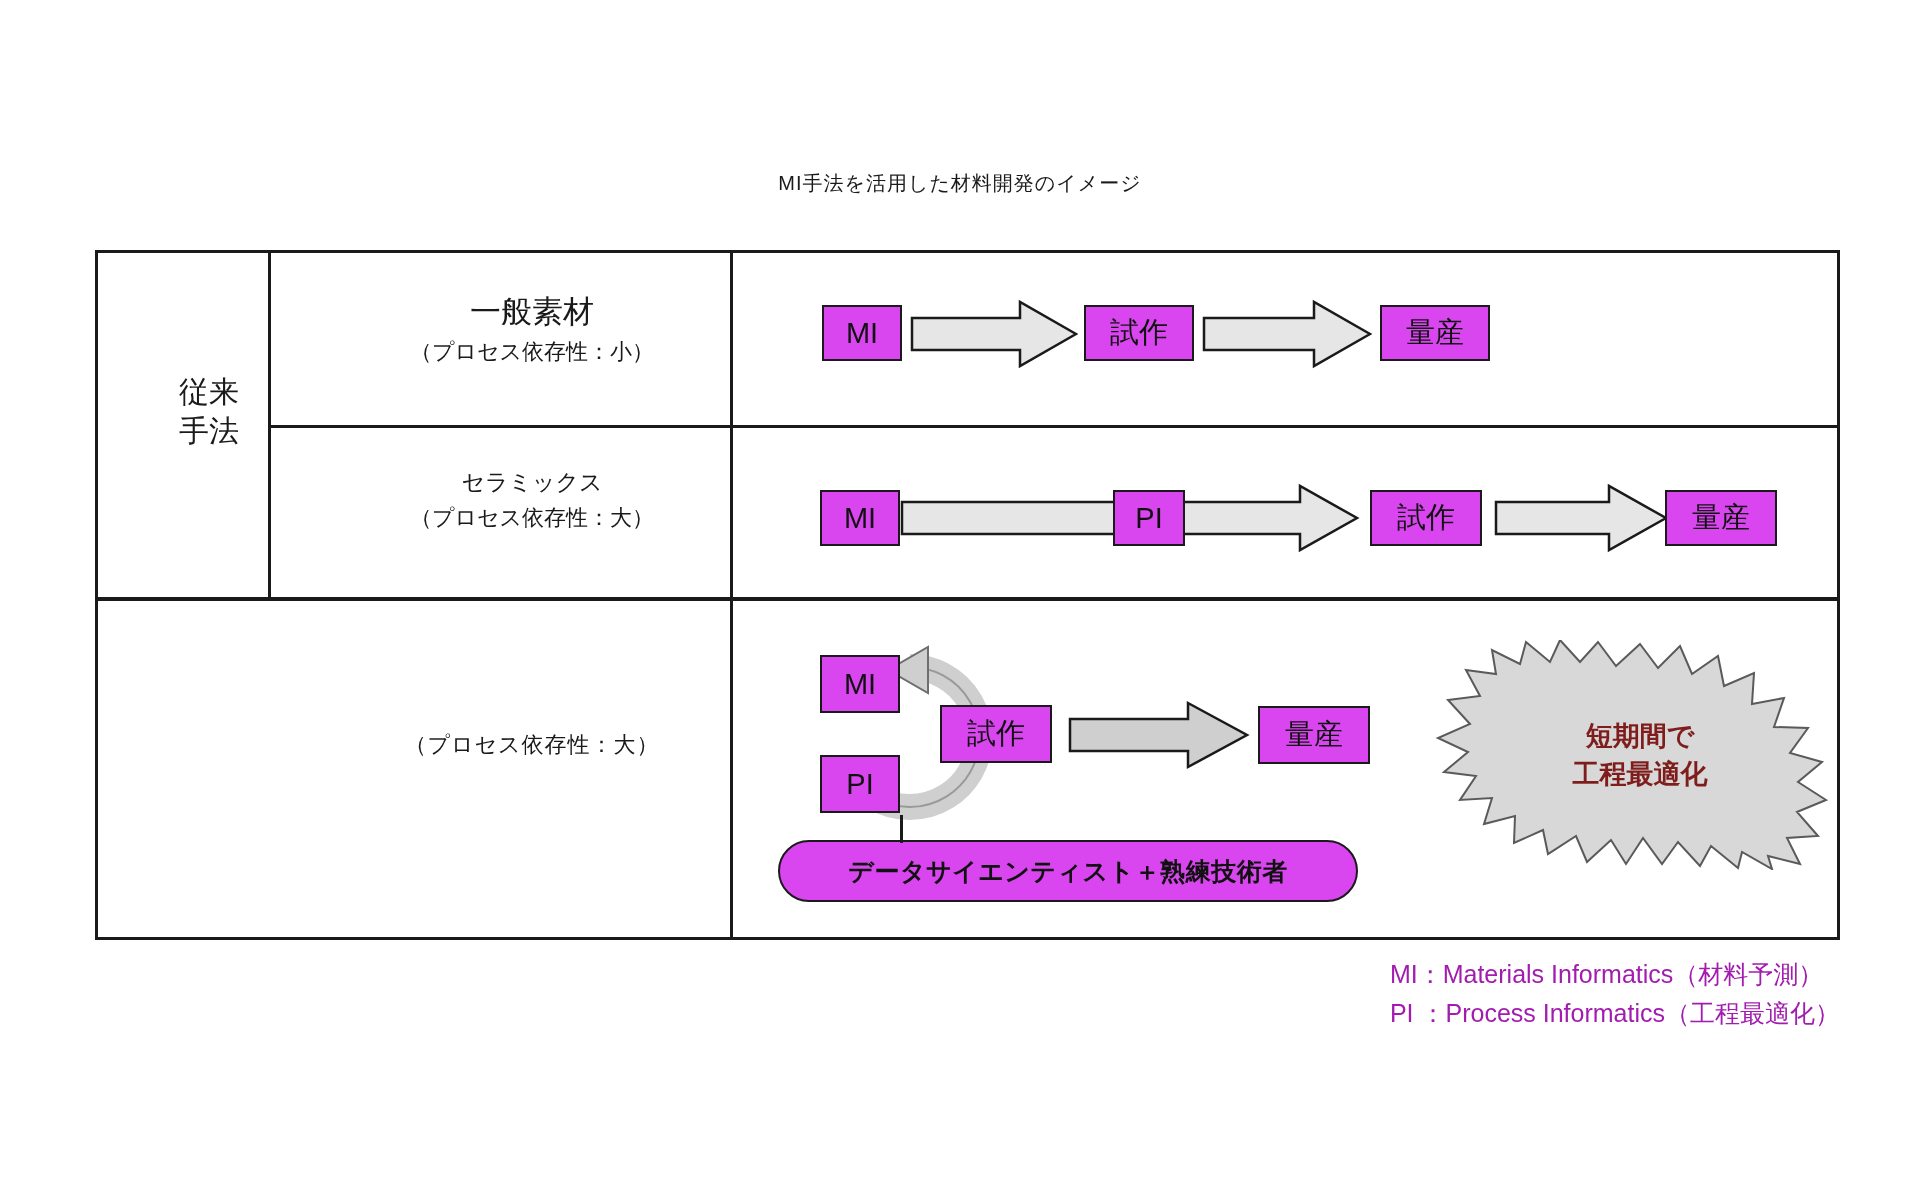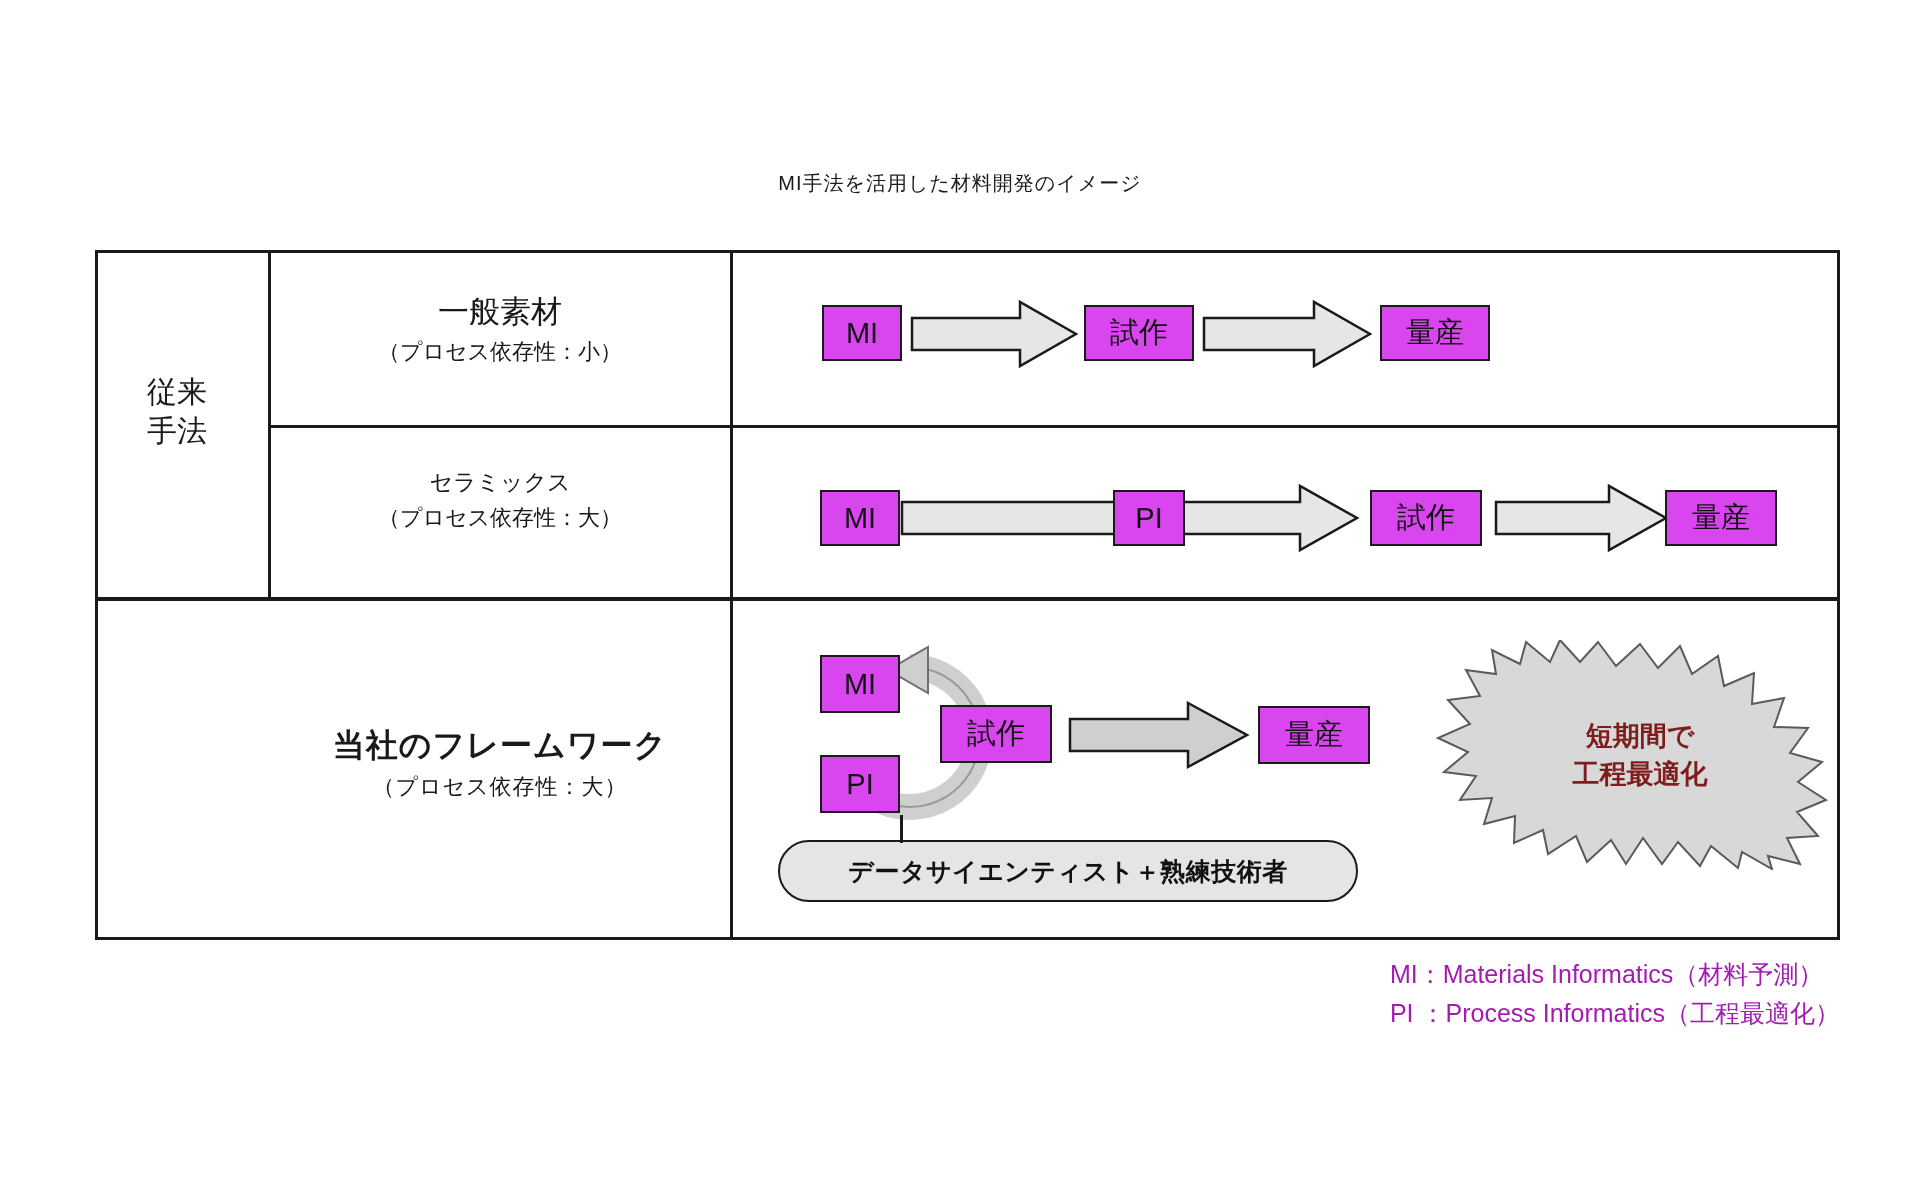--- a/index.html
+++ b/index.html
@@ -53,20 +53,21 @@
   .vline {
     position: absolute;
     background: #1a1a1a;
   }
   .cat-label {
     position: absolute;
     font-size: 30px;
     line-height: 1.3;
     text-align: center;
     white-space: nowrap;
+    margin-left: 32px;
   }
   .cat-label.bold {
     font-weight: bold;
     font-size: 32px;
     letter-spacing: 1px;
   }
   .sub-label {
     font-size: 22px;
     white-space: nowrap;
     margin-top: 6px;
@@ -103,21 +104,21 @@
     line-height: 1.4;
     color: #7f1d1d;
     white-space: nowrap;
   }
 
   
   .oval {
     position: absolute;
     border: 2.5px solid #1a1a1a;
     border-radius: 40px;
-    background: #e5e5e5;
+    background: #d946ef;
     box-sizing: border-box;
     display: flex;
     align-items: center;
     justify-content: center;
     font-size: 25px;
     font-weight: bold;
     letter-spacing: 0.5px;
     color: #111;
     white-space: nowrap;
   }
@@ -185,21 +186,20 @@
   <svg class="arrow" style="left:1494px; top:482px;" width="175" height="72" viewBox="0 0 175 72">
     <polygon points="2,20 115,20 115,4 172,36 115,68 115,52 2,52" fill="#e6e6e6" stroke="#1a1a1a" stroke-width="2.5" stroke-linejoin="miter"></polygon>
   </svg>
 
   <div class="box" style="left:820px; top:490px; width:80px; height:56px;">MI</div>
   <div class="box" style="left:1113px; top:490px; width:72px; height:56px;">PI</div>
   <div class="box" style="left:1370px; top:490px; width:112px; height:56px;">試作</div>
   <div class="box" style="left:1665px; top:490px; width:112px; height:56px;">量産</div>
 
   <div class="cat-label bold" style="left:271px; top:725px; width:458px;">
-    <div>当社のフレームワーク</div>
     <div class="sub-label" style="font-weight:normal;">（プロセス依存性：大）</div>
   </div>
 
   <svg class="arrow" style="left:810px; top:645px;" width="200" height="190" viewBox="0 0 200 190">
     <path d="M 100 22
              A 70 70 0 1 1 39 127" fill="none" stroke="#cfcfcf" stroke-width="26" stroke-linecap="butt"></path>
     <path d="M 100 22
              A 70 70 0 1 1 39 127" fill="none" stroke="#6e6e6e" stroke-width="2" stroke-linecap="butt" opacity="0.55"></path>
     <polygon points="118,2 118,48 78,25" fill="#cfcfcf" stroke="#6e6e6e" stroke-width="2" stroke-linejoin="miter"></polygon>
   </svg>

